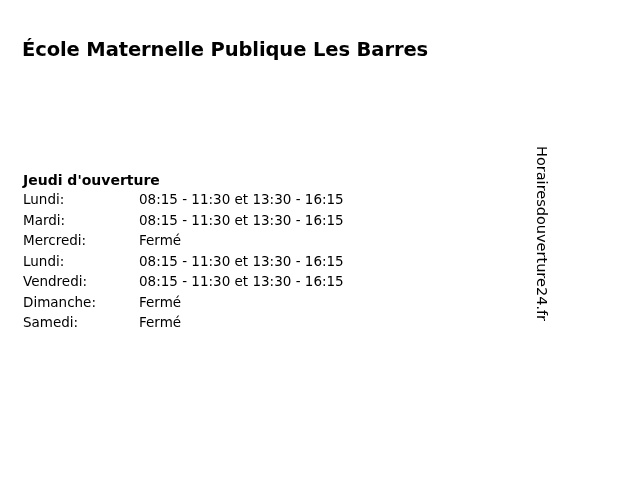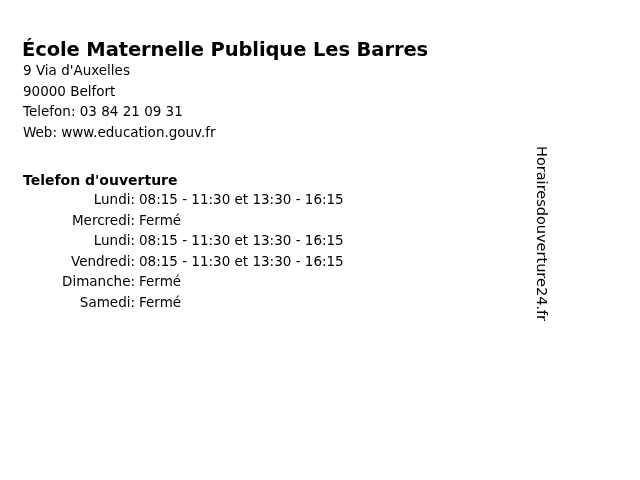--- a/index.html
+++ b/index.html
@@ -58,54 +58,51 @@
   }
   .hours-table td {
     padding: 0;
     height: 20.5px;
     vertical-align: top;
     white-space: nowrap;
   }
   .hours-table td.day {
     width: 112px;
     padding-right: 4px;
-    text-align: right;
   }
   .watermark {
     position: absolute;
     right: 6px;
     top: 130px;
     font-size: 14.5px;
     color: #000000;
     writing-mode: vertical-rl;
     text-orientation: mixed;
     white-space: nowrap;
     letter-spacing: 0px;
   }
 </style>
 </head>
 <body>
 
 <div class="page">
 
   <h1 class="title">École Maternelle Publique Les Barres</h1>
 
-  <div class="address">
-    <div>9 Via d'Auxelles</div>
-    <div>90000 Belfort</div>
-    <div>Telefon: 03 84 21 09 31</div>
-    <div>Web: www.education.gouv.fr</div>
-  </div>
 
-  <h2 class="hours-title">Telefon d'ouverture</h2>
+  <h2 class="hours-title">Jeudi d'ouverture</h2>
 
   <table class="hours-table">
     <tbody>
       <tr>
         <td class="day">Lundi:</td>
+        <td class="val">08:15 - 11:30 et 13:30 - 16:15</td>
+      </tr>
+      <tr>
+        <td class="day">Mardi:</td>
         <td class="val">08:15 - 11:30 et 13:30 - 16:15</td>
       </tr>
       <tr>
         <td class="day">Mercredi:</td>
         <td class="val">Fermé</td>
       </tr>
       <tr>
         <td class="day">Lundi:</td>
         <td class="val">08:15 - 11:30 et 13:30 - 16:15</td>
       </tr>

